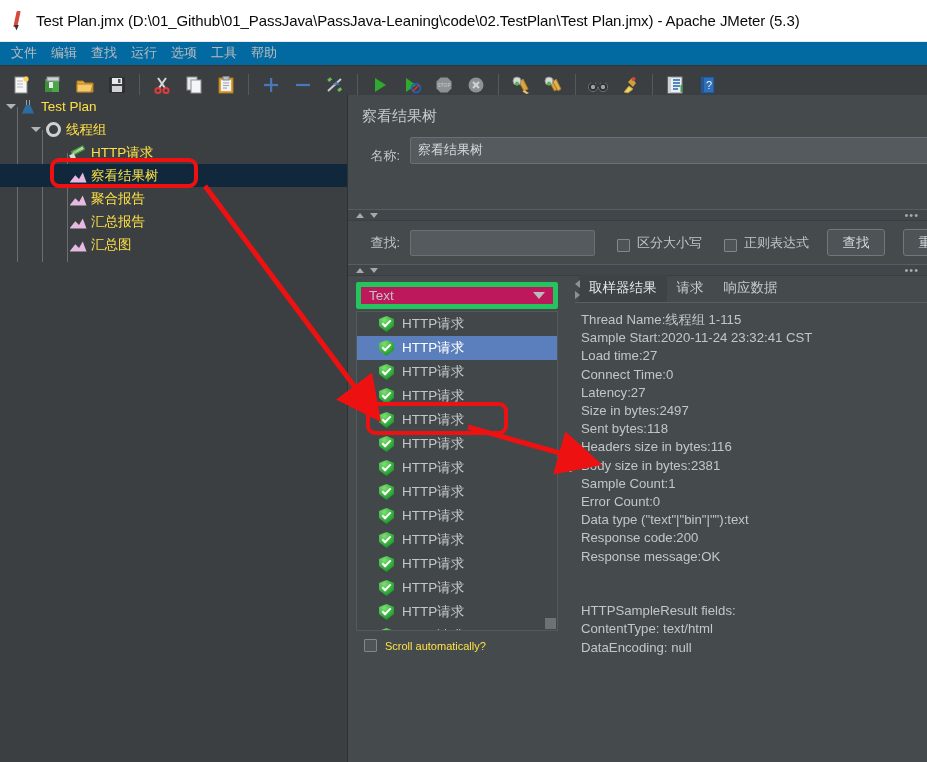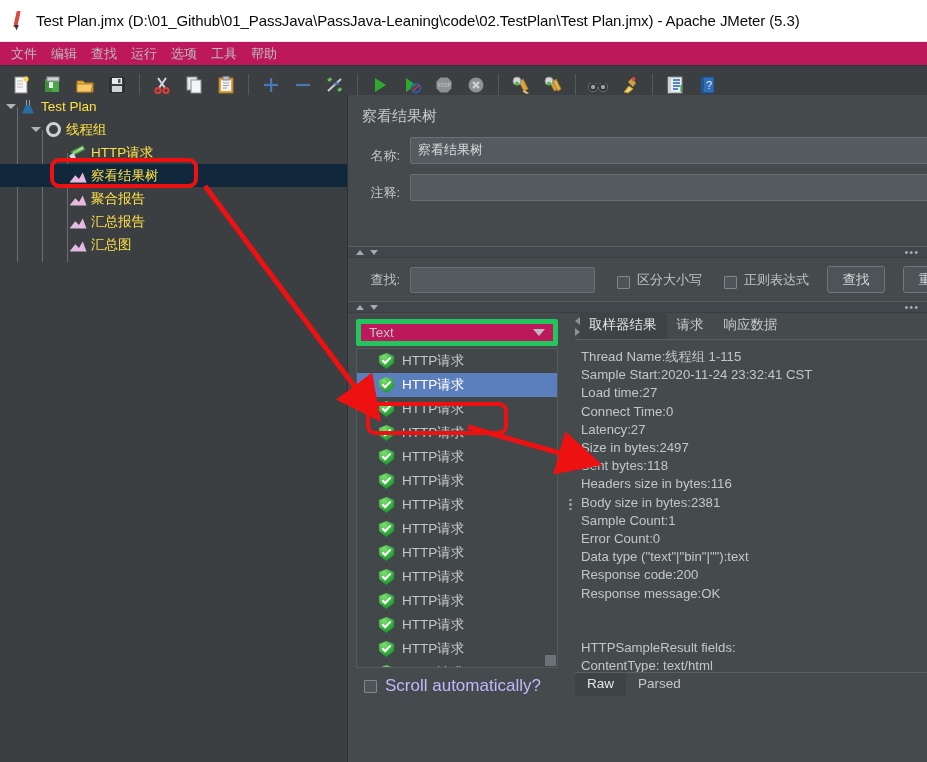--- a/index.html
+++ b/index.html
@@ -30,22 +30,22 @@
     width: 5px; height: 6px; background: #33353a;
     clip-path: polygon(50% 100%, 0 0, 100% 0);
   }
   .titlebar .title-text {
     font-size: 15px; color: #0a0a0a; white-space: nowrap;
     letter-spacing: -0.1px;
   }
 
   
   .menubar {
-    height: 24px; background: #be185d;
-    display: flex; align-items: center;
+    height: 24px; background: #0369a1;
+    display: flex; 
     padding-left: 4px;
     border-bottom: 1px solid #323436;
   }
   .menubar .menu-item {
     font-size: 13px; color: #bbbbbb;
     padding: 2px 7px; cursor: default;
     white-space: nowrap;
   }
 
   
@@ -236,21 +236,21 @@
     clip-path: polygon(50% 0, 100% 18%, 100% 62%, 50% 100%, 0 62%, 0 18%);
     border-radius: 2px;
   }
   .shield .tick {
     position:absolute; left:3px; top:4px; width:9px; height:5px;
     border-left:2px solid #fff; border-bottom:2px solid #fff;
     transform: rotate(-45deg);
   }
   .scroll-auto {
     display:flex; align-items:center; gap:8px; padding: 8px 0 0 8px;
-    color:#c4b5fd; font-size:17px;
+    color:#fde047; font-size:11px;
   }
   .list-vscroll {
     position:absolute; right:1px; bottom:1px; width:11px; height:11px;
     background:#6d7276;
   }
 
   
   .vsplit {
     width: 9px; flex: 0 0 9px; background: #454a4d;
     display:flex; align-items:center; justify-content:center;
@@ -582,24 +582,20 @@
 
   <div class="editor-pane">
 
     <div class="panel-title">察看结果树</div>
 
     <div class="form-row">
       <div class="form-label">名称:</div>
       <div class="text-field" style="margin-right:-14px;">察看结果树</div>
     </div>
 
-    <div class="form-row">
-      <div class="form-label">注释:</div>
-      <div class="text-field" style="margin-right:-14px;"></div>
-    </div>
 
 
     <div style="height:36px;"></div>
 
     <div class="split-strip">
       <div class="arrows">
         <div class="sa-up"></div>
         <div class="sa-dn"></div>
       </div>
       <div class="dots">•••</div>
@@ -776,24 +772,20 @@
 Error Count:0
 Data type ("text"|"bin"|""):text
 Response code:200
 Response message:OK
 
 
 HTTPSampleResult fields:
 ContentType: text/html
 DataEncoding: null</div>
 
-        <div class="raw-tabs">
-          <div class="raw-tab active">Raw</div>
-          <div class="raw-tab">Parsed</div>
-        </div>
       </div>
 
     </div>
   </div>
 </div>
 
 <div class="anno anno-box" style="left:50px; top:158px; width:148px; height:30px;"></div>
 
 <div class="anno anno-box" style="left:366px; top:402px; width:142px; height:33px;"></div>
 

